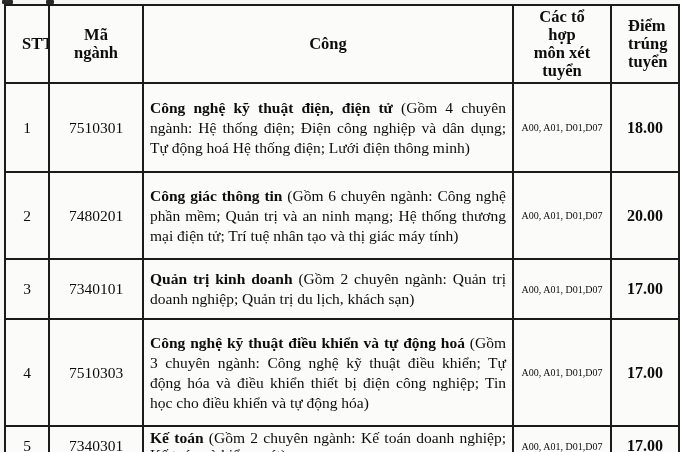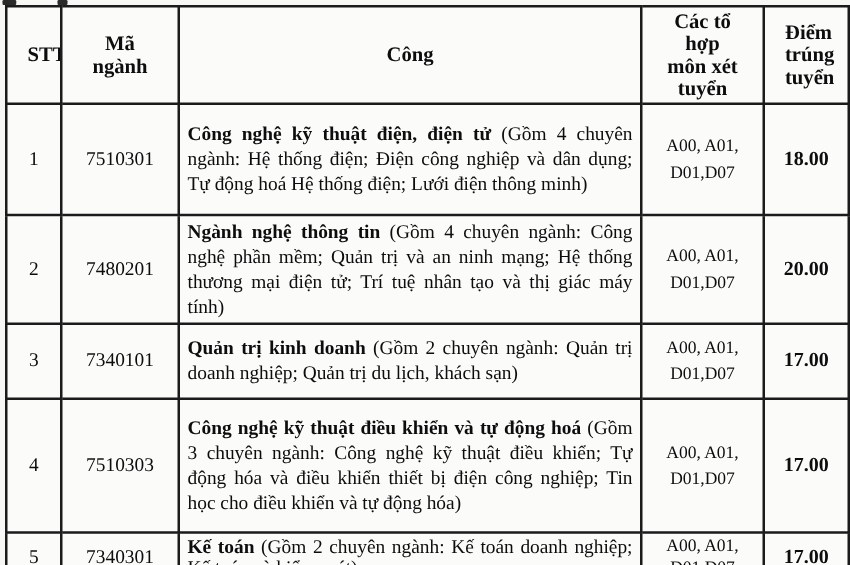--- a/index.html
+++ b/index.html
@@ -68,21 +68,21 @@
   td.cell-major {
     text-align: justify;
     font-size: 15.5px;
     line-height: 20px;
     padding: 2px 6px;
   }
   tr.row-5 td.cell-major { line-height: 17px; margin-top: 14px; }
   td.cell-major .major-name { font-weight: bold; }
   td.cell-combo {
     text-align: center;
-    font-size: 14px;
+    font-size: 10px;
     line-height: 21px;
     padding: 2px 4px;
   }
   tr.row-5 td.cell-combo { line-height: 17px; }
   td.cell-score {
     text-align: center;
     font-weight: bold;
     font-size: 16px;
     padding: 2px;
     margin-top: 12px;
@@ -124,22 +124,22 @@
           <span class="major-name">Công nghệ kỹ thuật điện, điện tử</span>
           <span class="major-detail">(Gồm 4 chuyên ngành: Hệ thống điện; Điện công nghiệp và dân dụng; Tự động hoá Hệ thống điện; Lưới điện thông minh)</span>
         </td>
         <td class="cell-combo">A00, A01, D01,D07</td>
         <td class="cell-score">18.00</td>
       </tr>
       <tr class="row-2">
         <td class="cell-stt">2</td>
         <td class="cell-code">7480201</td>
         <td class="cell-major">
-          <span class="major-name">Ngành nghệ thông tin</span>
-          <span class="major-detail">(Gồm 4 chuyên ngành: Công nghệ phần mềm; Quản trị và an ninh mạng; Hệ thống thương mại điện tử; Trí tuệ nhân tạo và thị giác máy tính)</span>
+          <span class="major-name">Công giác thông tin</span>
+          <span class="major-detail">(Gồm 6 chuyên ngành: Công nghệ phần mềm; Quản trị và an ninh mạng; Hệ thống thương mại điện tử; Trí tuệ nhân tạo và thị giác máy tính)</span>
         </td>
         <td class="cell-combo">A00, A01, D01,D07</td>
         <td class="cell-score">20.00</td>
       </tr>
       <tr class="row-3">
         <td class="cell-stt">3</td>
         <td class="cell-code">7340101</td>
         <td class="cell-major">
           <span class="major-name">Quản trị kinh doanh</span>
           <span class="major-detail">(Gồm 2 chuyên ngành: Quản trị doanh nghiệp; Quản trị du lịch, khách sạn)</span>

